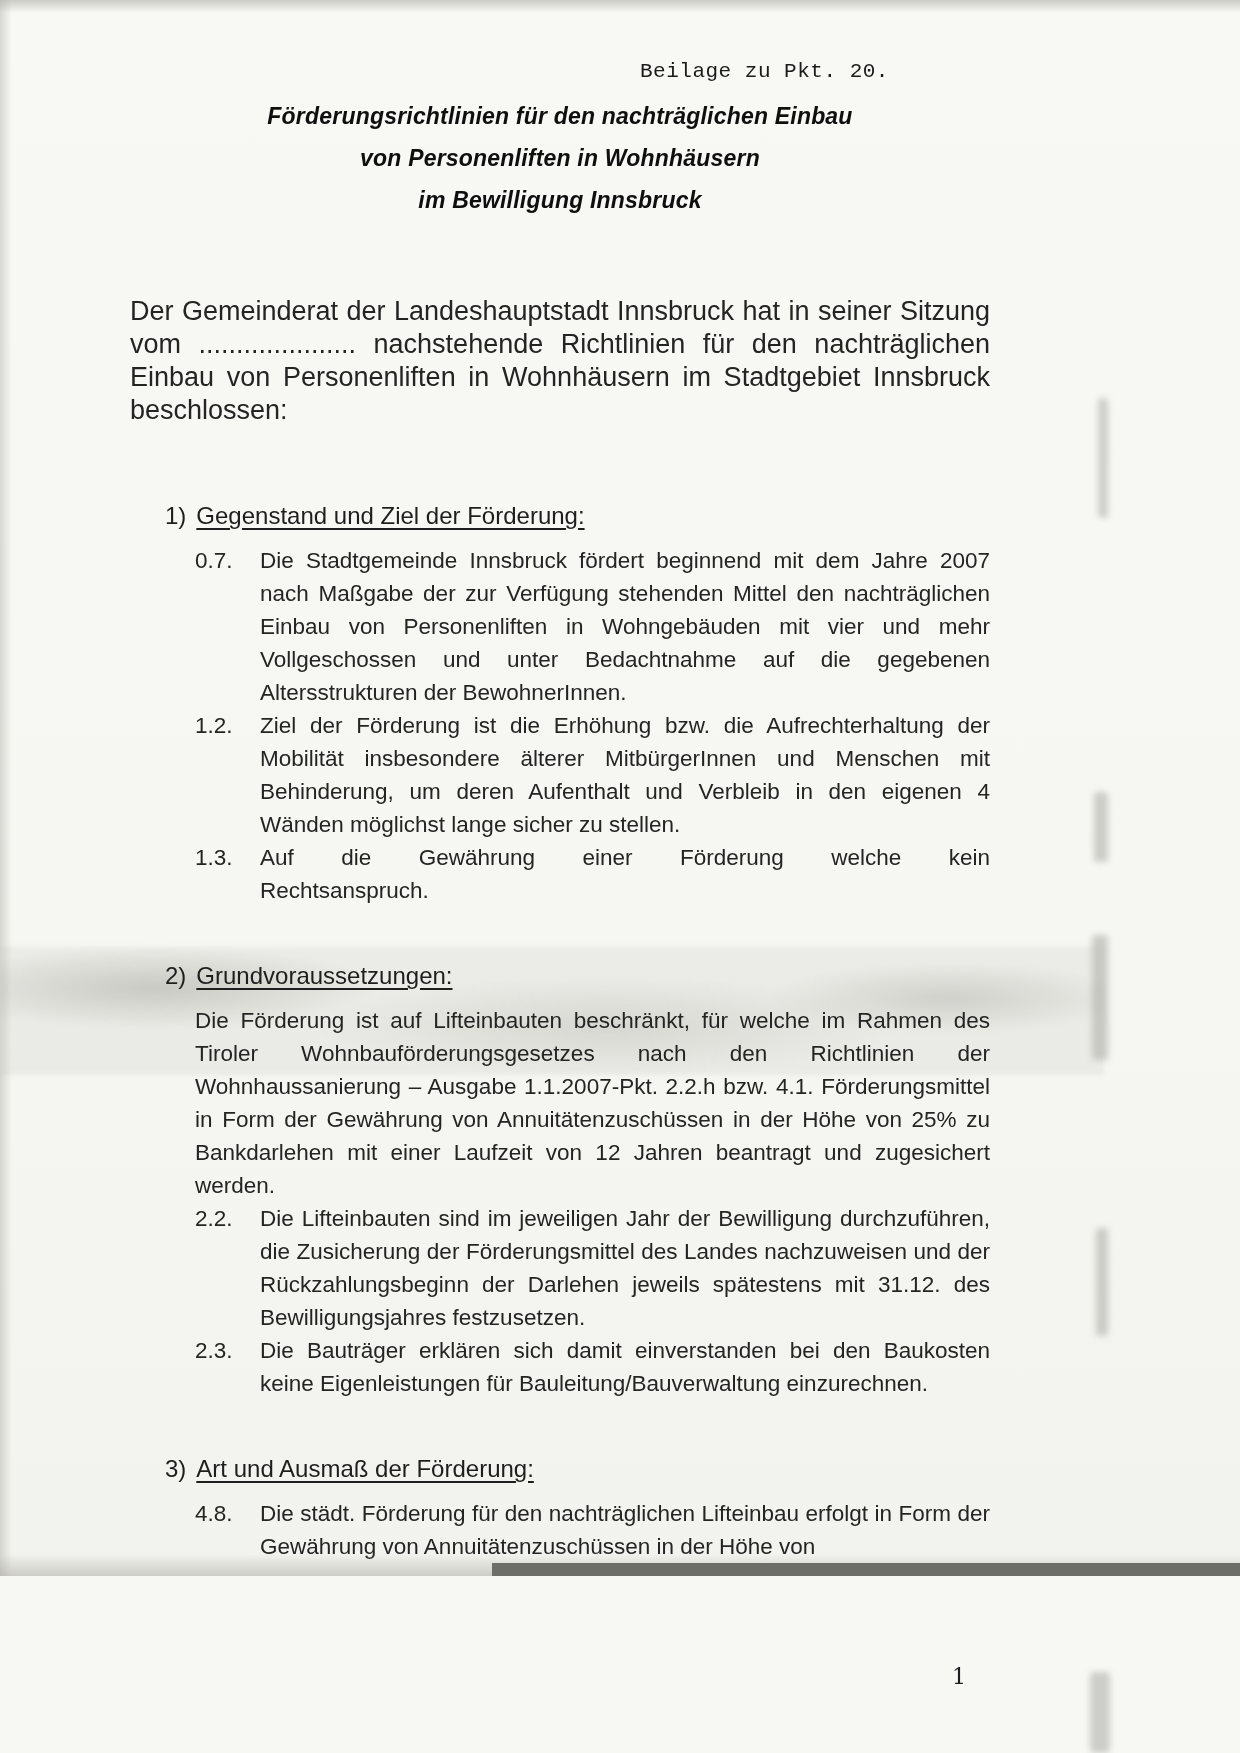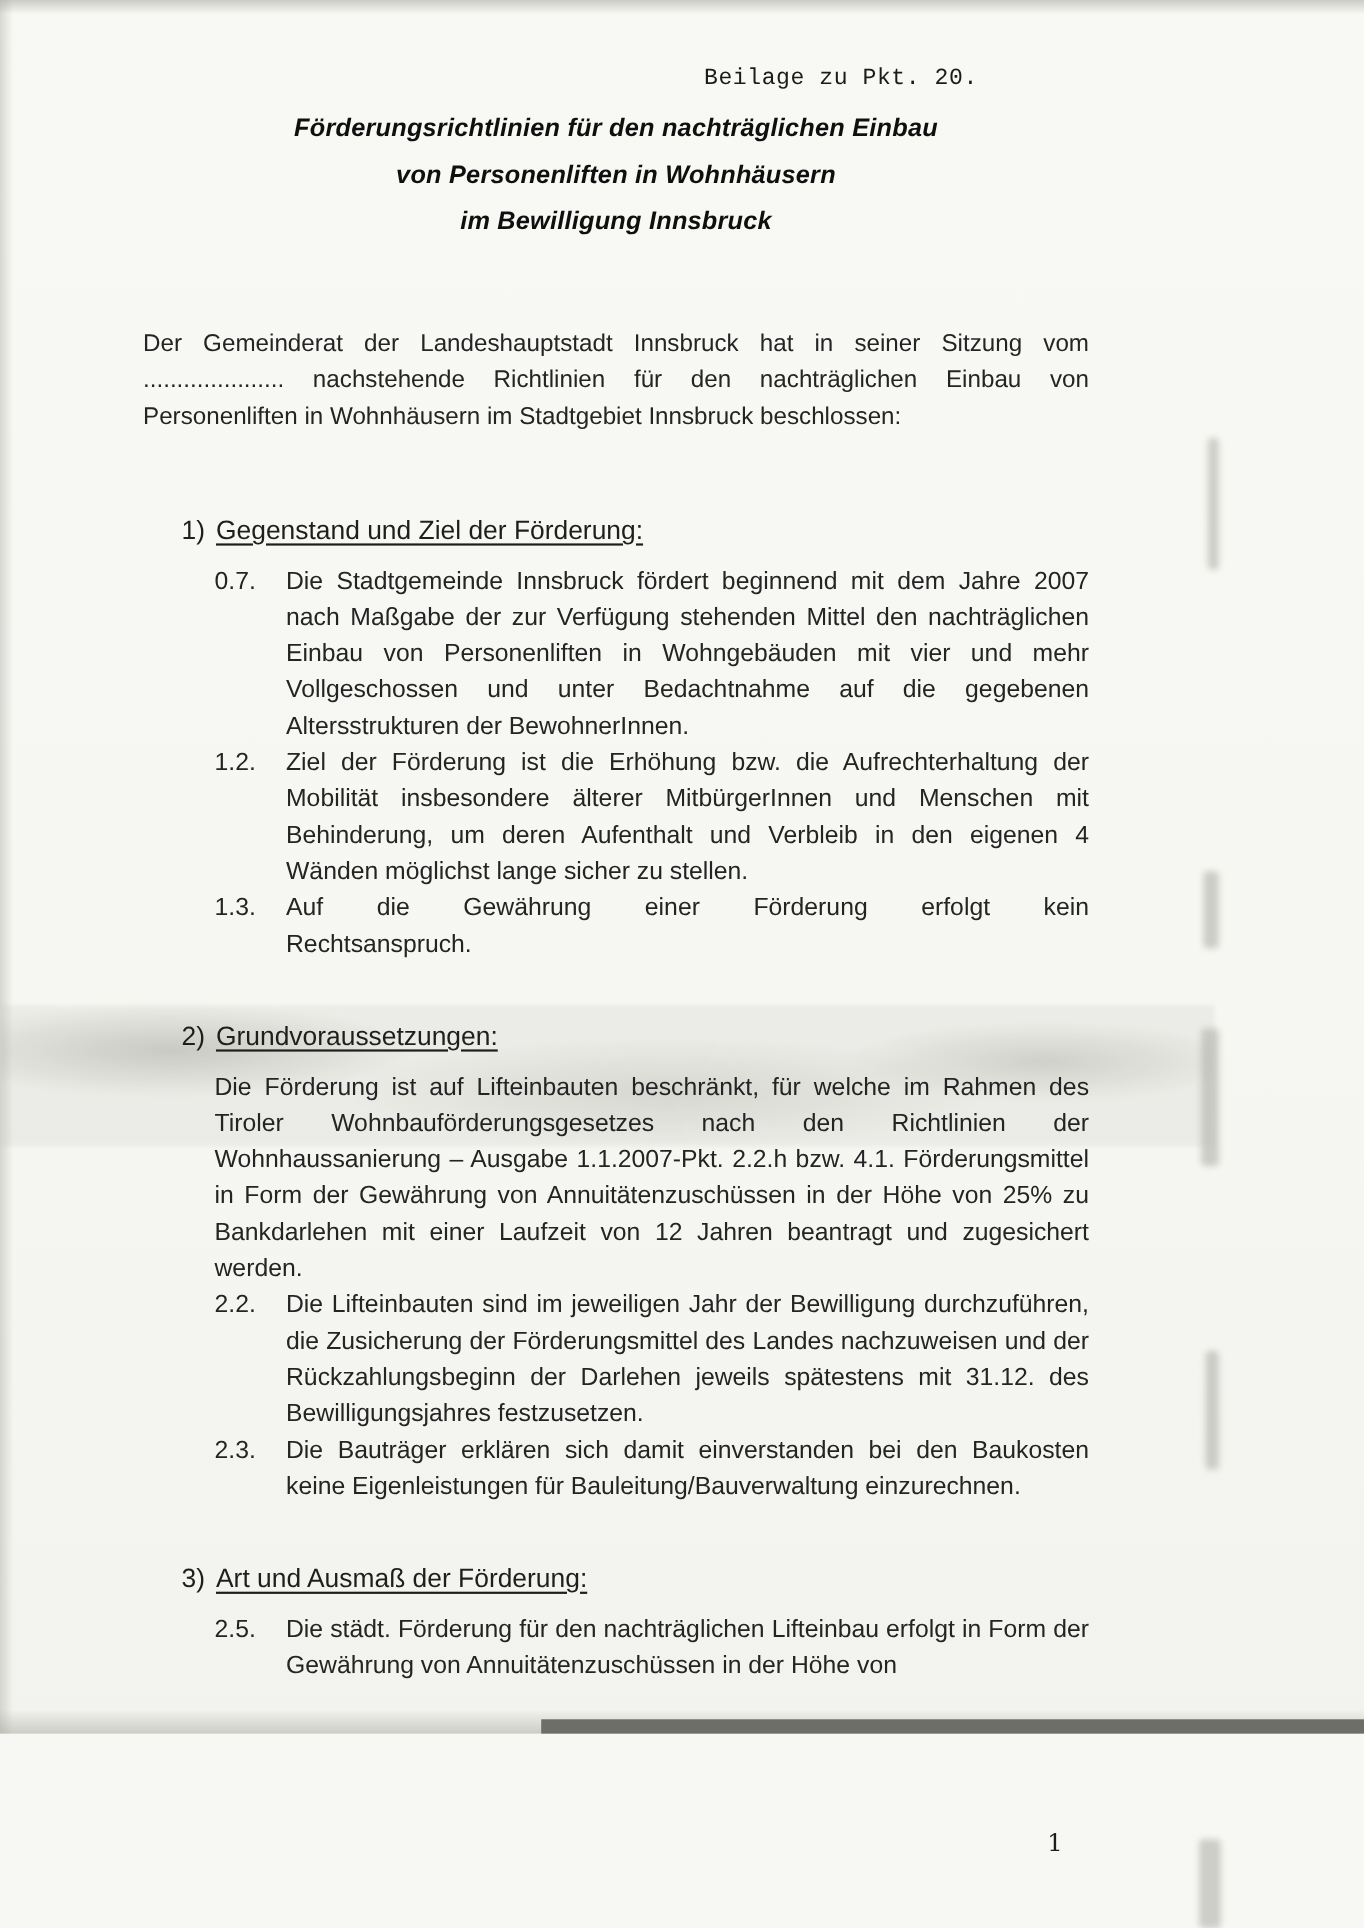--- a/index.html
+++ b/index.html
@@ -36,21 +36,21 @@
     font-family:"Liberation Mono","DejaVu Sans Mono",monospace;
     font-size:21px; letter-spacing:.5px; color:#1b1b1b;
   }
   .title {
     margin-top:12px; text-align:center;
     font-size:23px; font-weight:bold; font-style:italic;
     line-height:42px; color:#0f0f0f; letter-spacing:.2px;
   }
   .title span { display:block; }
 
-  .intro { margin-top:74px; font-size:22px; line-height:33px; text-align:justify; }
+  .intro { margin-top:74px; font-size:27px; line-height:33px; text-align:justify; }
 
   .sections > .section { margin-left:35px; margin-top:54px; position:relative; }
   .sections > .section:first-child { margin-top:74px; }
 
   .section-heading { font-size:24px; line-height:30px; margin-bottom:13px; color:#1e1e1e; }
   .sec-num { margin-right:10px; }
   .sec-title { text-decoration:underline; text-underline-offset:4px; text-decoration-thickness:1.5px; }
 
   .item { display:flex; margin-left:30px; }
   .item-num { flex:0 0 65px; font-size:22.5px; line-height:33px; }
@@ -107,21 +107,21 @@
         <div class="item">
           <span class="item-num">0.7.</span>
           <p class="item-text">Die Stadtgemeinde Innsbruck fördert beginnend mit dem Jahre 2007 nach Maßgabe der zur Verfügung stehenden Mittel den nachträglichen Einbau von Personenliften in Wohngebäuden mit vier und mehr Vollgeschossen und unter Bedachtnahme auf die gegebenen Altersstrukturen der BewohnerInnen.</p>
         </div>
         <div class="item">
           <span class="item-num">1.2.</span>
           <p class="item-text">Ziel der Förderung ist die Erhöhung bzw. die Aufrechterhaltung der Mobilität insbesondere älterer MitbürgerInnen und Menschen mit Behinderung, um deren Aufenthalt und Verbleib in den eigenen 4 Wänden möglichst lange sicher zu stellen.</p>
         </div>
         <div class="item">
           <span class="item-num">1.3.</span>
-          <p class="item-text force-break">Auf die Gewährung einer Förderung erfolgt kein
+          <p class="item-text force-break">Auf die Gewährung einer Förderung welche kein
 Rechtsanspruch.</p>
         </div>
       </div>
 
       <div class="section">
         <div class="scan-band"></div>
         <div class="section-heading">
           <span class="sec-num">2)</span><span class="sec-title">Grundvoraussetzungen:</span>
         </div>
         <div class="item">
@@ -135,21 +135,21 @@
           <span class="item-num">2.3.</span>
           <p class="item-text">Die Bauträger erklären sich damit einverstanden bei den Baukosten keine Eigenleistungen für Bauleitung/Bauverwaltung einzurechnen.</p>
         </div>
       </div>
 
       <div class="section">
         <div class="section-heading">
           <span class="sec-num">3)</span><span class="sec-title">Art und Ausmaß der Förderung:</span>
         </div>
         <div class="item">
-          <span class="item-num">2.5.</span>
+          <span class="item-num">4.8.</span>
           <p class="item-text">Die städt. Förderung für den nachträglichen Lifteinbau erfolgt in Form der Gewährung von Annuitätenzuschüssen in der Höhe von</p>
         </div>
       </div>
 
     </div>
   </div>
 
   <div class="page-number">1</div>
 
   <div class="edge-bottom-light"></div>

